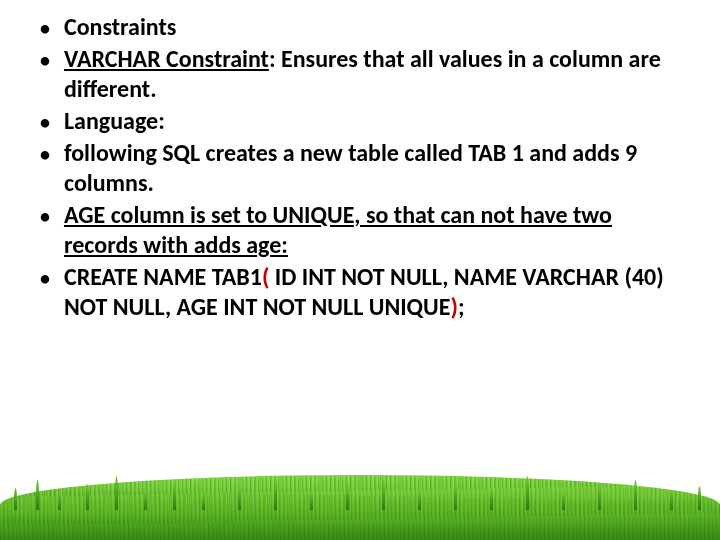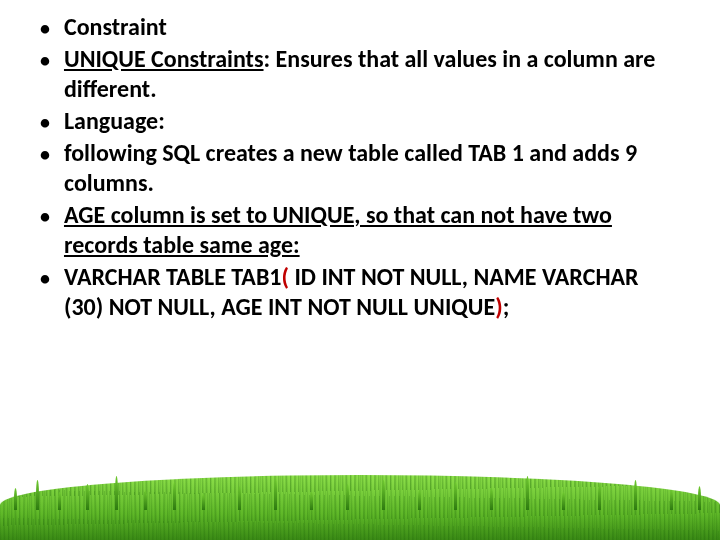--- a/index.html
+++ b/index.html
@@ -93,46 +93,46 @@
 </style>
 </head>
 <body>
 
 <div class="slide">
 
   <div class="content">
 
     <div class="bullet">
       <span class="bullet-marker">•</span>
-      <span class="bullet-text">Constraint</span>
+      <span class="bullet-text">Constraints</span>
     </div>
 
     <div class="bullet">
       <span class="bullet-marker">•</span>
-      <span class="bullet-text"><span class="underline">UNIQUE Constraints</span><span>: Ensures that all values in a column are different.</span></span>
+      <span class="bullet-text"><span class="underline">VARCHAR Constraint</span><span>: Ensures that all values in a column are different.</span></span>
     </div>
 
     <div class="bullet">
       <span class="bullet-marker">•</span>
       <span class="bullet-text">Language:</span>
     </div>
 
     <div class="bullet">
       <span class="bullet-marker">•</span>
       <span class="bullet-text">following SQL creates a new table called TAB 1 and adds 9 columns.</span>
     </div>
 
     <div class="bullet">
       <span class="bullet-marker">•</span>
-      <span class="bullet-text underline">AGE column is set to UNIQUE, so that can not have two records table same age:</span>
+      <span class="bullet-text underline">AGE column is set to UNIQUE, so that can not have two records with adds age:</span>
     </div>
 
     <div class="bullet">
       <span class="bullet-marker">•</span>
-      <span class="bullet-text"><span>VARCHAR TABLE TAB1</span><span class="red">(</span><span> ID INT NOT NULL, NAME VARCHAR (30) NOT NULL, AGE INT NOT NULL UNIQUE</span><span class="red">)</span><span>;</span></span>
+      <span class="bullet-text"><span>CREATE NAME TAB1</span><span class="red">(</span><span> ID INT NOT NULL, NAME VARCHAR (40) NOT NULL, AGE INT NOT NULL UNIQUE</span><span class="red">)</span><span>;</span></span>
     </div>
 
   </div>
 
   <div class="grass-bg">
     <div class="hill"></div>
     <div class="grass-texture"></div>
     <div class="grass-blades">
       <span class="blade" style="left:2%;height:22px"></span>
       <span class="blade" style="left:5%;height:30px"></span>

